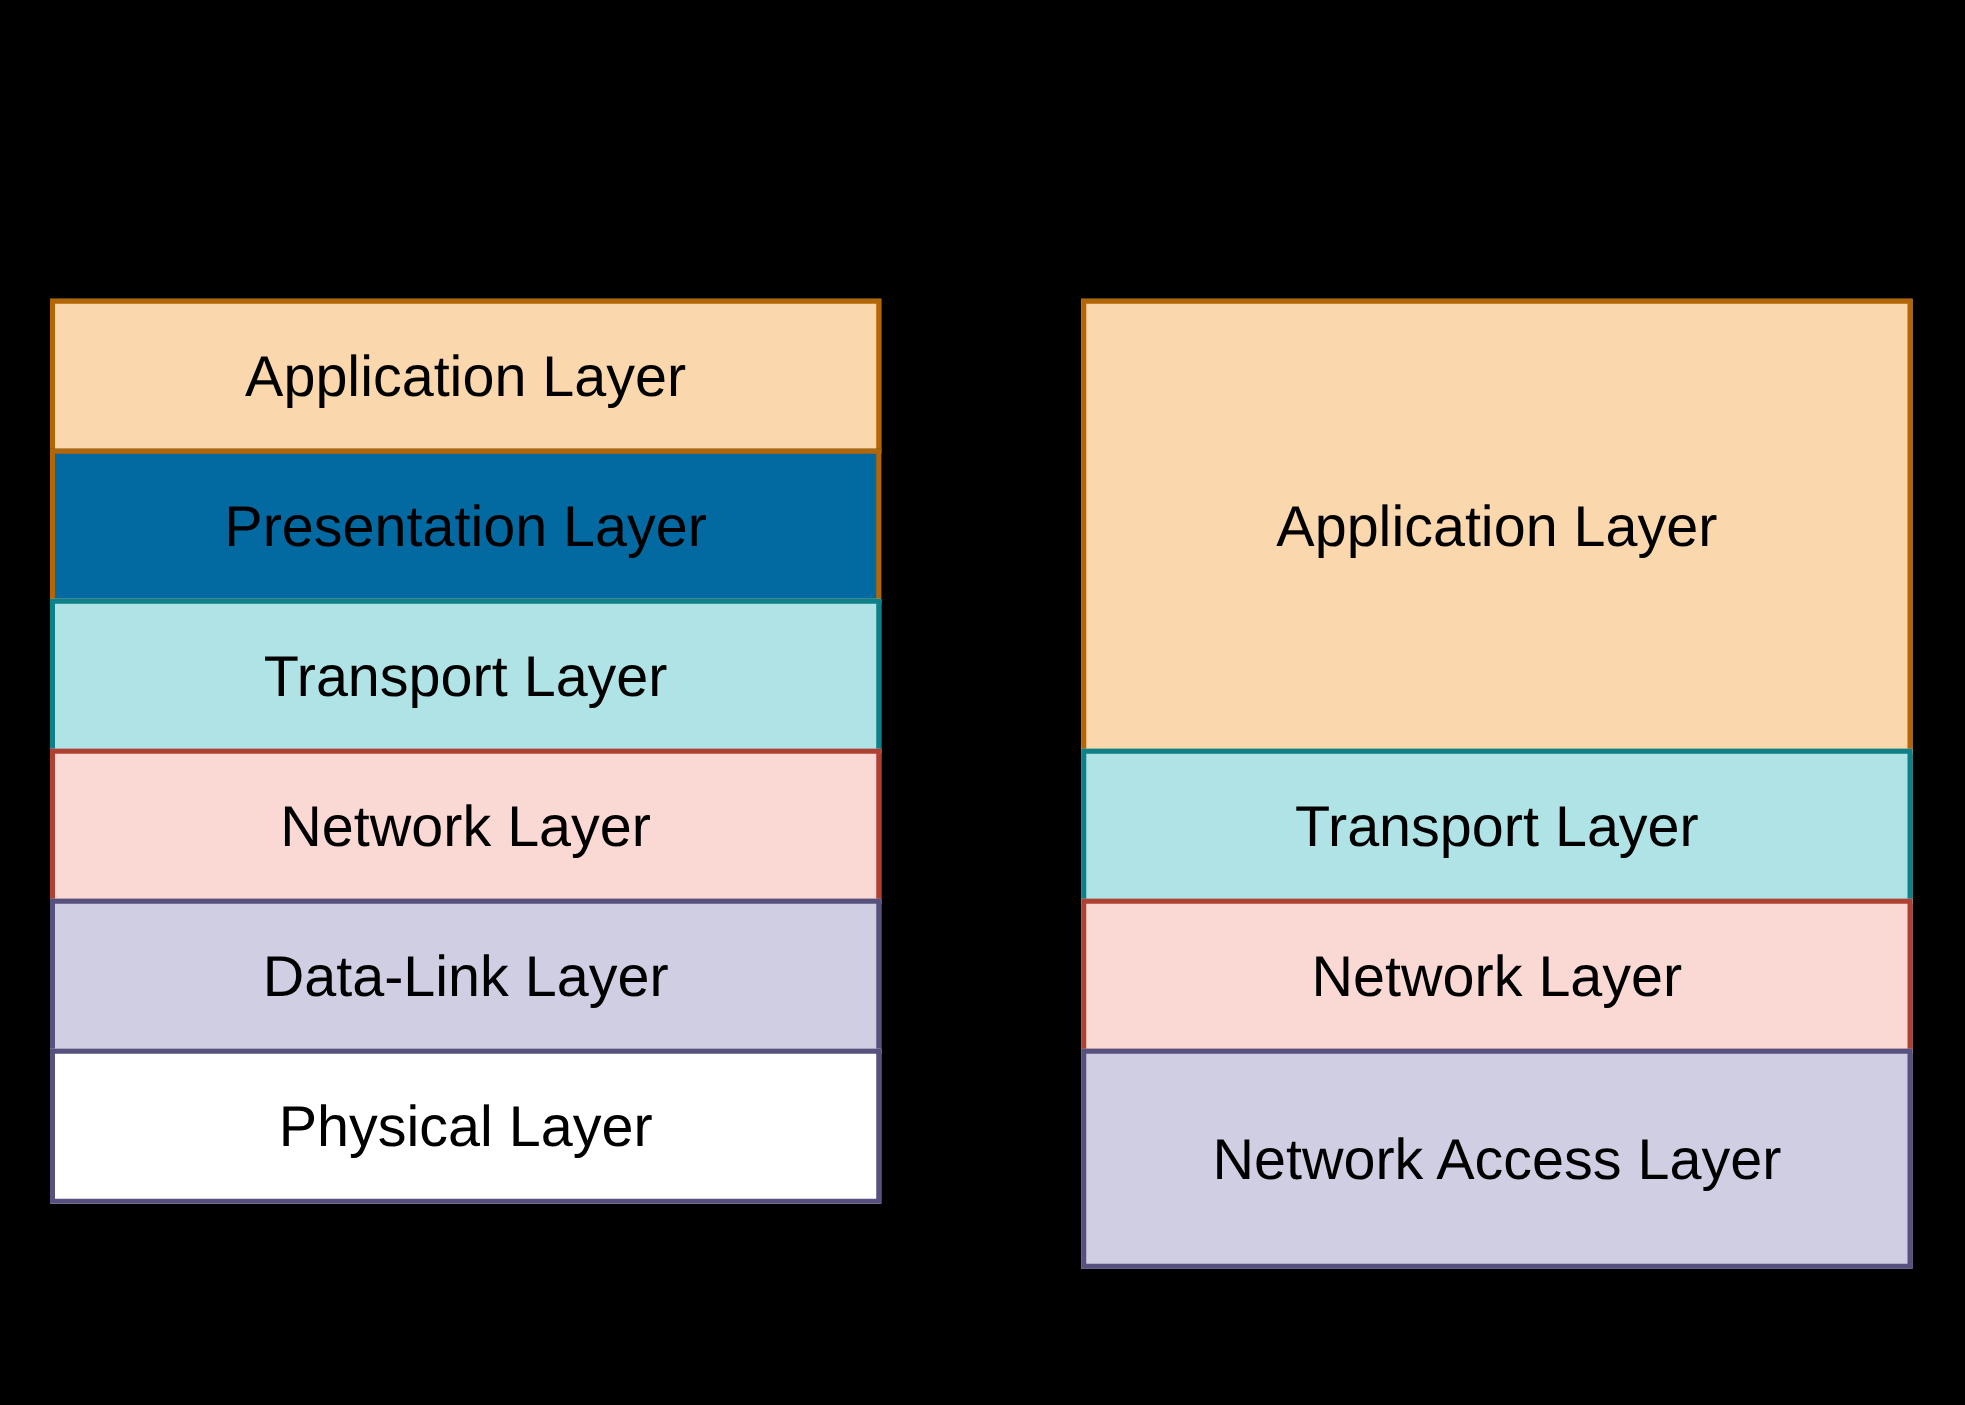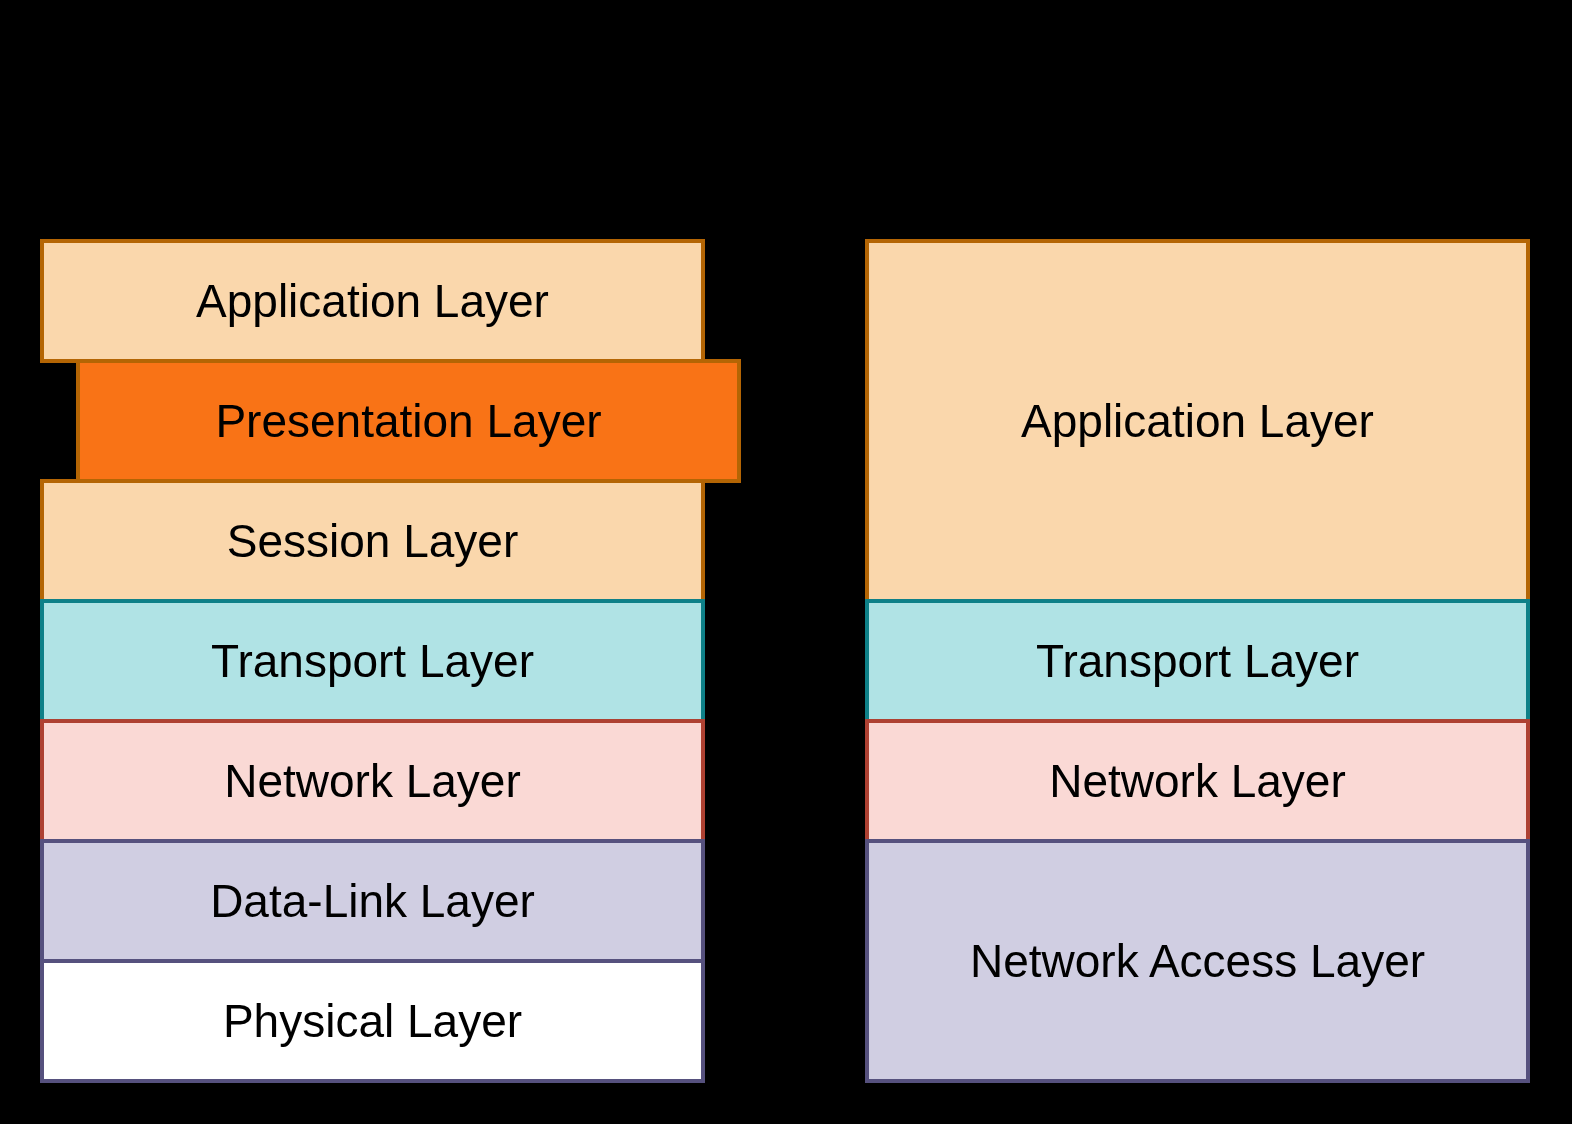--- a/index.html
+++ b/index.html
@@ -27,44 +27,41 @@
   .box {
     box-sizing: border-box;
     border: 4px solid #888;
     width: 100%;
     display: flex;
     align-items: center;
     justify-content: center;
   }
   .box + .box { margin-top: -4px; }
   .span1 { height: 124px; }
-  .span2 { height: 244px; }
+  .span2 { height: 176px; }
   .span3 { height: 364px; }
   .layer-label {
     font-size: 46px;
     line-height: 1;
     color: #000000;
     white-space: nowrap;
     text-align: center;
   }
 </style>
 </head>
 <body>
 
 <div class="canvas" style="background-color: rgb(0, 0, 0);">
 
   <div class="stack stack-left">
     <div class="box span1" style="background-color: rgb(250, 215, 172); border-color: rgb(180, 101, 4);">
       <span class="layer-label" style="color: rgb(0, 0, 0);">Application Layer</span>
     </div>
-    <div class="box span1" style="background-color: #f97316; border-color: rgb(180, 101, 4); margin-left: 36px;">
+    <div class="box span1" style="background-color: #0369a1; border-color: rgb(180, 101, 4);">
       <span class="layer-label" style="color: rgb(0, 0, 0);">Presentation Layer</span>
-    </div>
-    <div class="box span1" style="background-color: rgb(250, 215, 172); border-color: rgb(180, 101, 4);">
-      <span class="layer-label" style="color: rgb(0, 0, 0);">Session Layer</span>
     </div>
     <div class="box span1" style="background-color: rgb(176, 227, 229); border-color: rgb(14, 128, 136);">
       <span class="layer-label" style="color: rgb(0, 0, 0);">Transport Layer</span>
     </div>
     <div class="box span1" style="background-color: rgb(250, 217, 213); border-color: rgb(174, 65, 50);">
       <span class="layer-label" style="color: rgb(0, 0, 0);">Network Layer</span>
     </div>
     <div class="box span1" style="background-color: rgb(208, 206, 226); border-color: rgb(86, 81, 126);">
       <span class="layer-label" style="color: #000000;">Data-Link Layer</span>
     </div>

